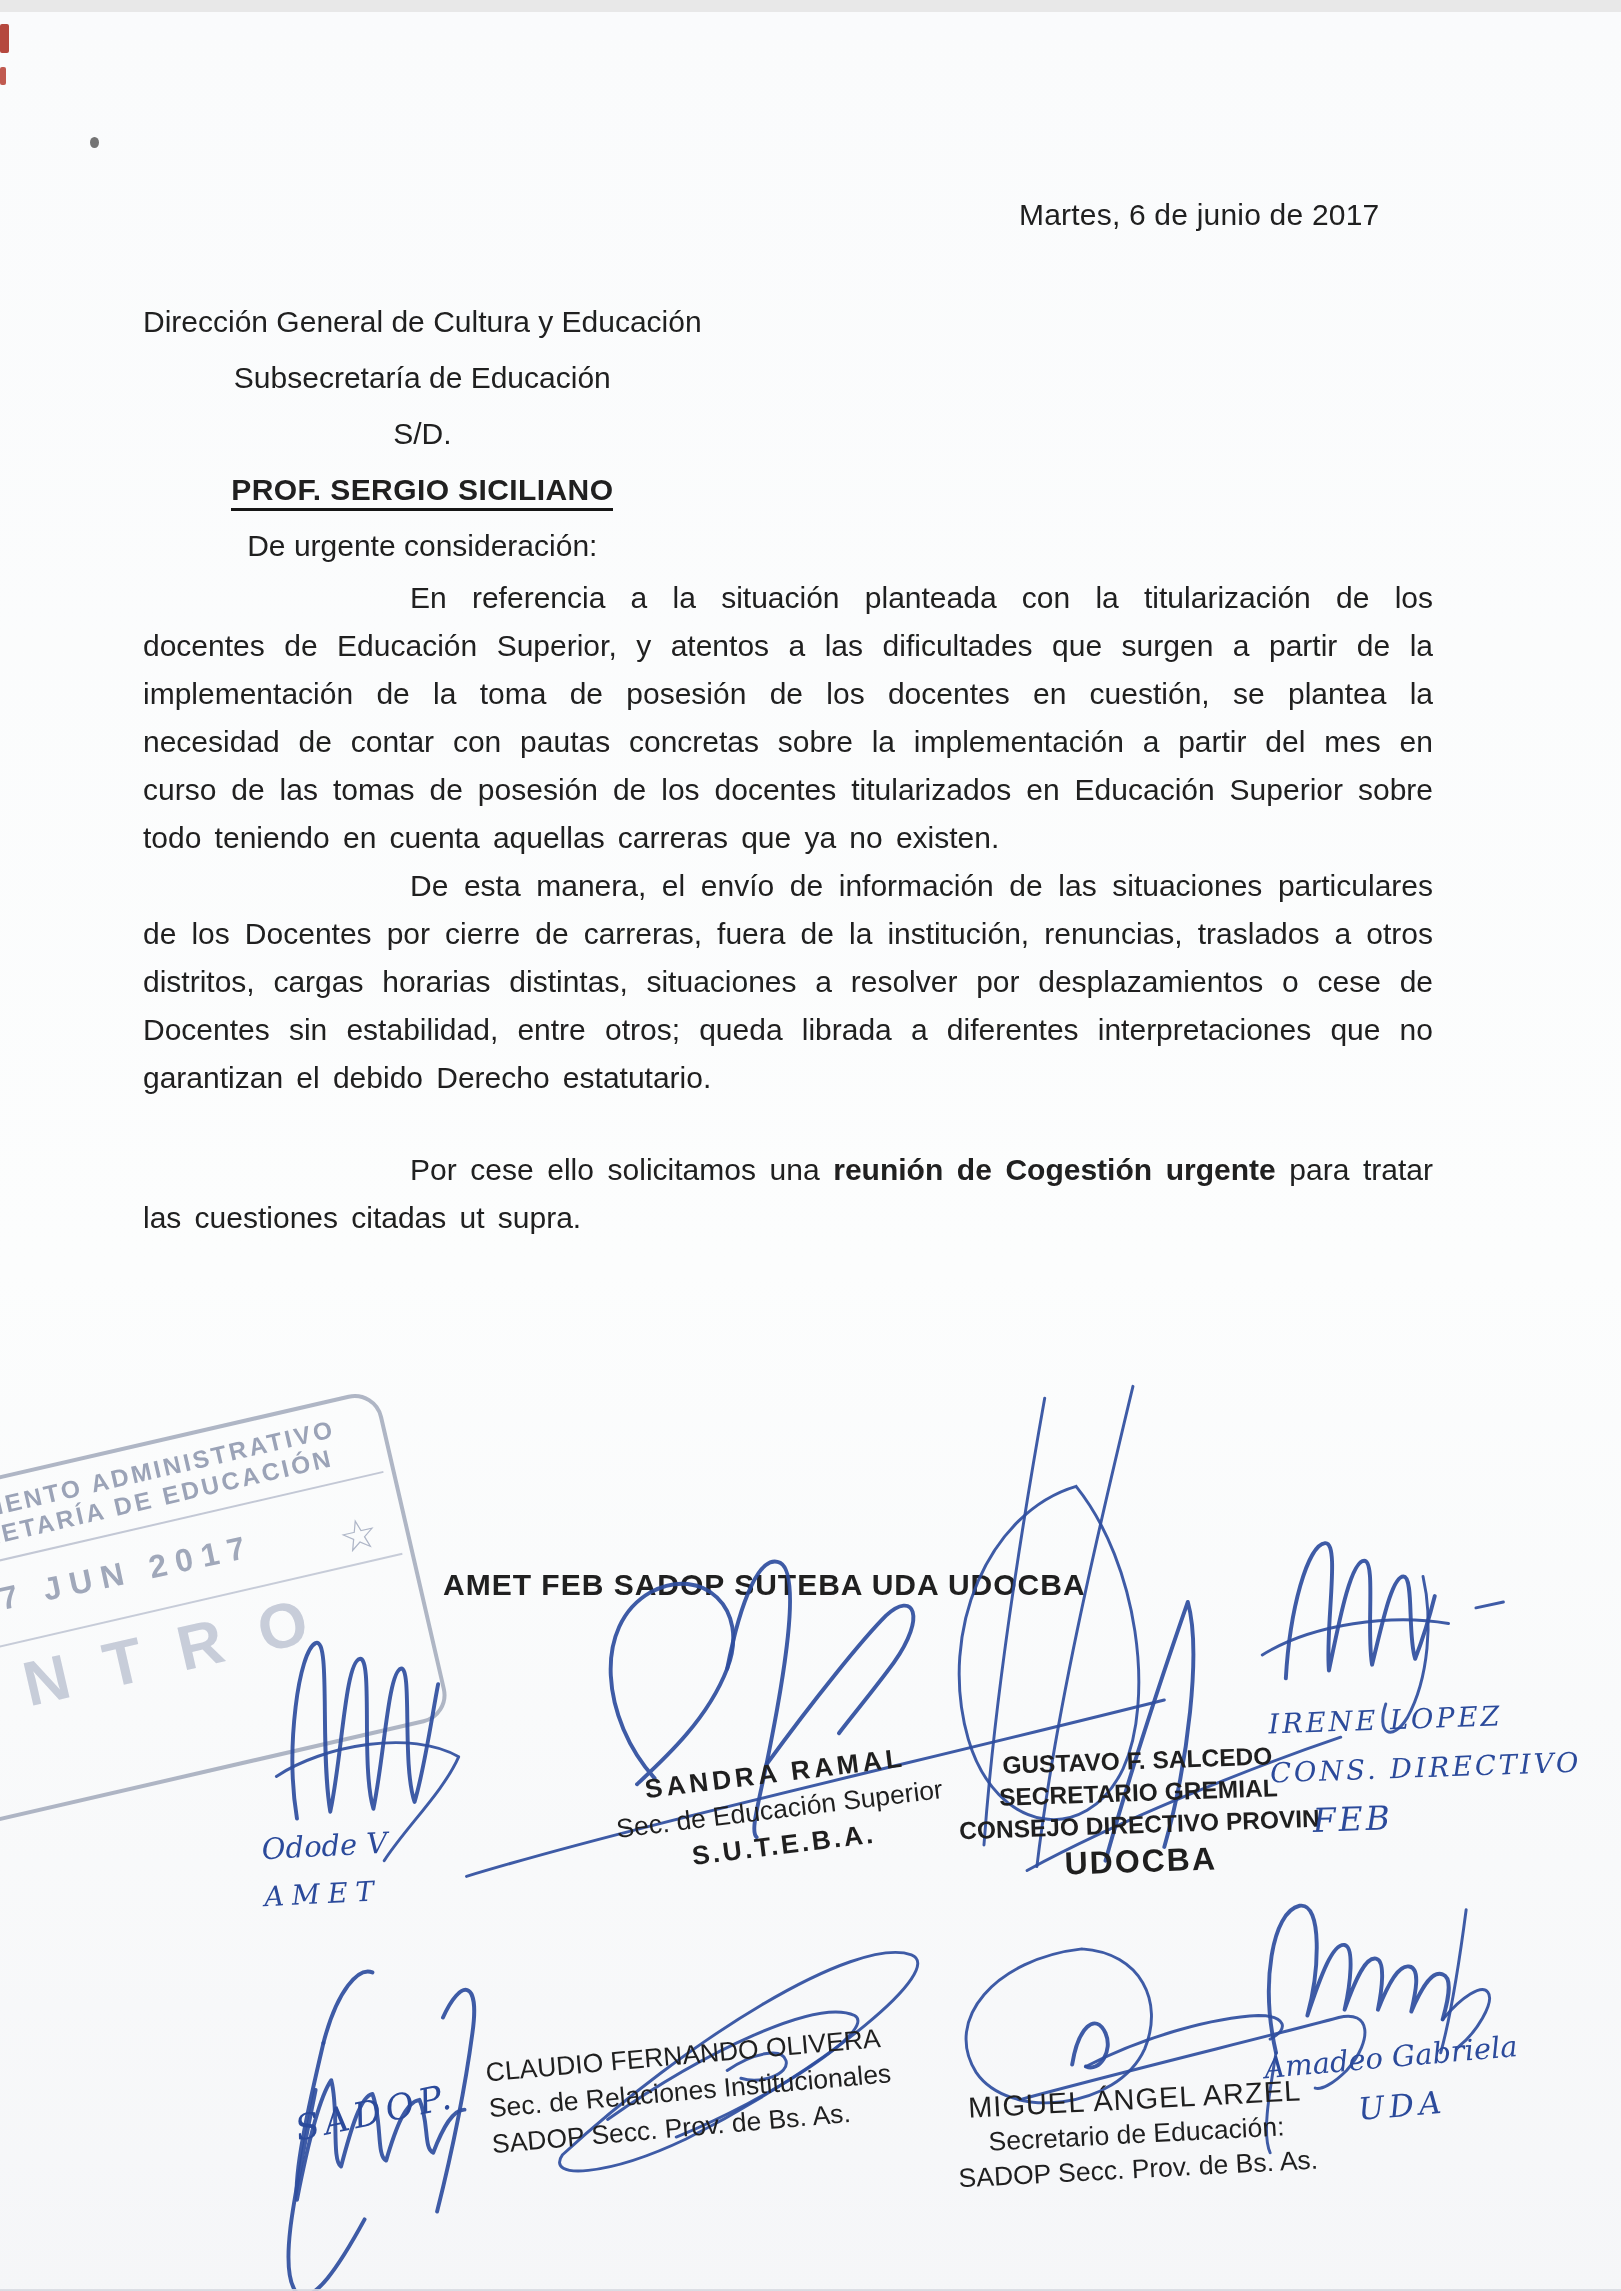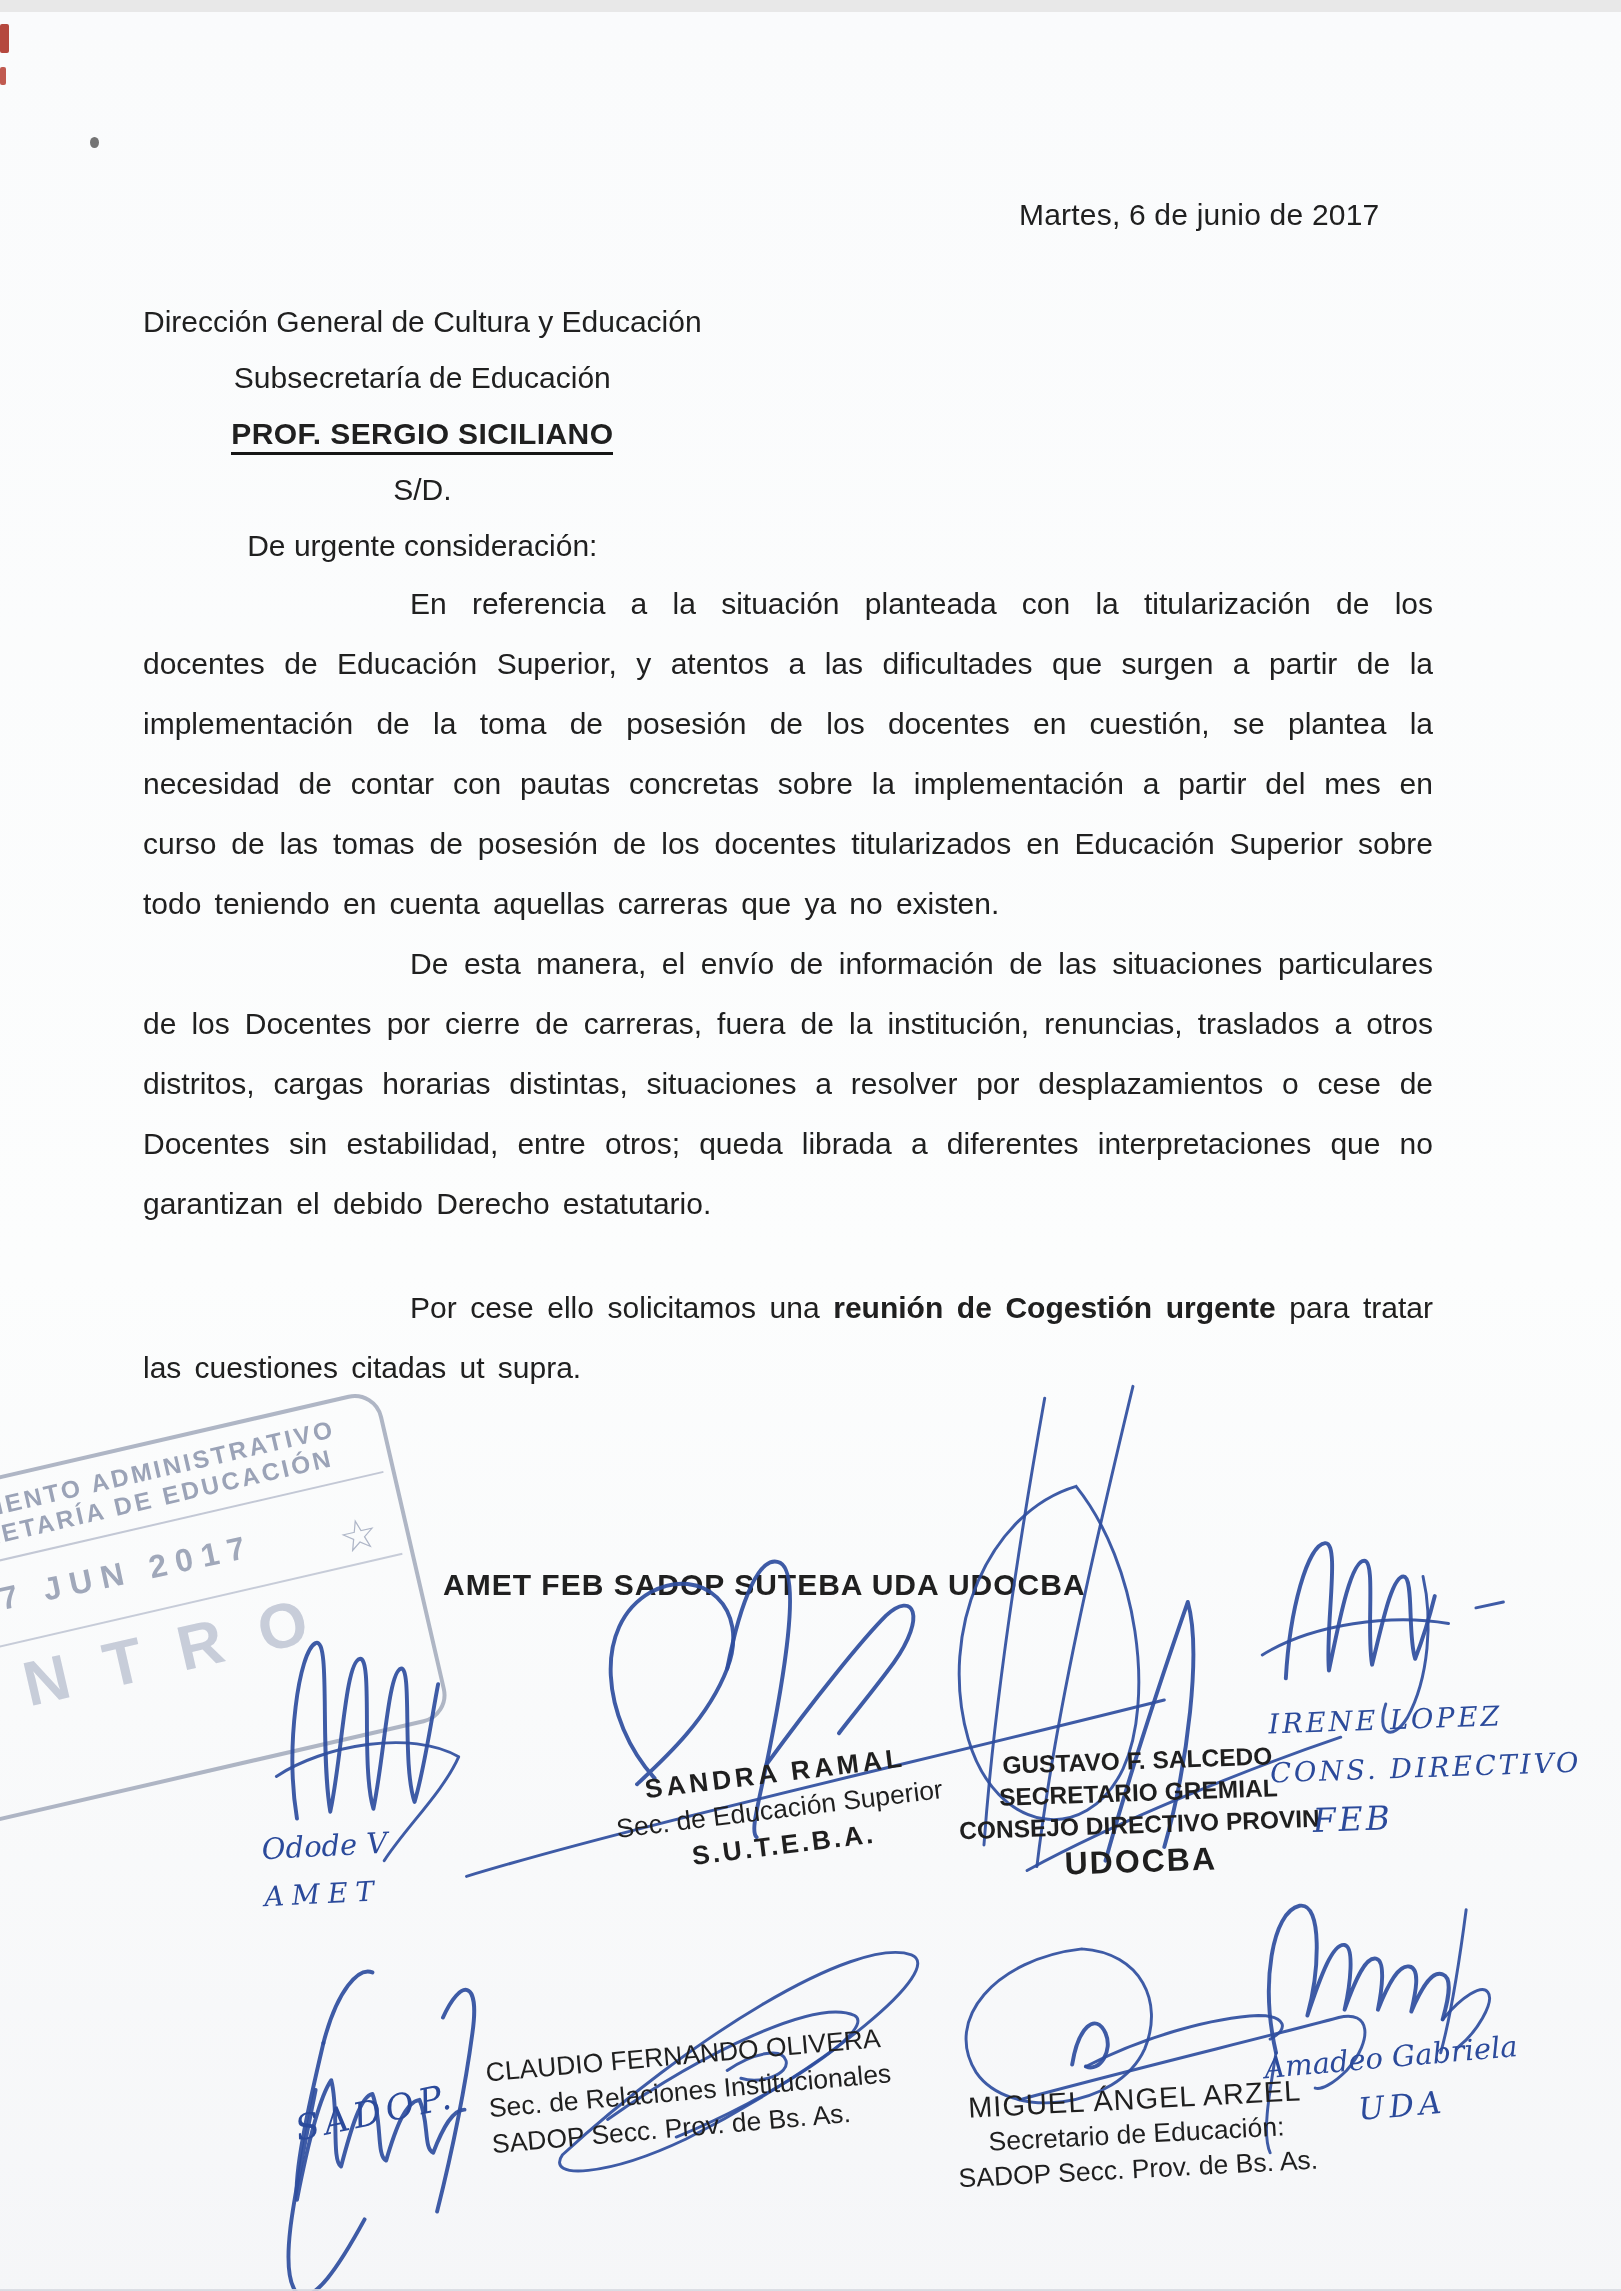--- a/index.html
+++ b/index.html
@@ -12,21 +12,21 @@
     font-family:"Liberation Sans",sans-serif;
     color:#202020;
   }
   .abs{position:absolute;}
 
   
   .date-line{left:1019px;top:186px;font-size:30px;letter-spacing:0.2px;}
   .recipient-block{left:143px;top:282px;font-size:30px;line-height:56px;text-align:center;}
   .recipient-line{white-space:nowrap;}
   .underlined{font-weight:bold;border-bottom:3.9px solid #161616;padding-bottom:2px;letter-spacing:0.4px;}
-  .letter-body{left:143px;top:562px;width:1290px;font-size:30px;line-height:60px;
+  .letter-body{left:143px;top:562px;width:1290px;font-size:30px;line-height:48px;
     text-align:justify;word-spacing:4.9px;}
   .letter-body p{margin:0;text-indent:267px;}
   .letter-body p.gap{margin-top:44px;}
 
   
   .unions-heading{left:443px;top:1556px;font-size:30px;font-weight:bold;letter-spacing:1px;white-space:nowrap;}
 
   
   .stamp{
     left:-174px;top:1439px;width:588px;height:329px;
@@ -83,22 +83,22 @@
 
   <div class="abs mark-red1"></div>
   <div class="abs mark-red2"></div>
   <div class="abs mark-dot"></div>
 
   <div class="abs date-line">Martes, 6 de junio de 2017</div>
 
   <div class="abs recipient-block">
     <div class="recipient-line">Dirección General de Cultura y Educación</div>
     <div class="recipient-line">Subsecretaría de Educación</div>
+    <div class="recipient-line">S/D.</div>
     <div class="recipient-line"><span class="underlined">PROF. SERGIO SICILIANO</span></div>
-    <div class="recipient-line">S/D.</div>
     <div class="recipient-line">De urgente consideración:</div>
   </div>
 
   <div class="abs letter-body">
     <p>En referencia a la situación planteada con la titularización de los docentes de Educación Superior, y atentos a las dificultades que surgen a partir de la implementación de la toma de posesión de los docentes en cuestión, se plantea la necesidad de contar con pautas concretas sobre la implementación a partir del mes en curso de las tomas de posesión de los docentes titularizados en Educación Superior sobre todo teniendo en cuenta aquellas carreras que ya no existen.</p>
     <p>De esta manera, el envío de información de las situaciones particulares de los Docentes por cierre de carreras, fuera de la institución, renuncias, traslados a otros distritos, cargas horarias distintas, situaciones a resolver por desplazamientos o cese de Docentes sin estabilidad, entre otros; queda librada a diferentes interpretaciones que no garantizan el debido Derecho estatutario.</p>
     <p class="gap"><span>Por cese ello solicitamos una </span><b>reunión de Cogestión urgente</b><span> para tratar las cuestiones citadas ut supra.</span></p>
   </div>
 
   <div class="abs stamp">

